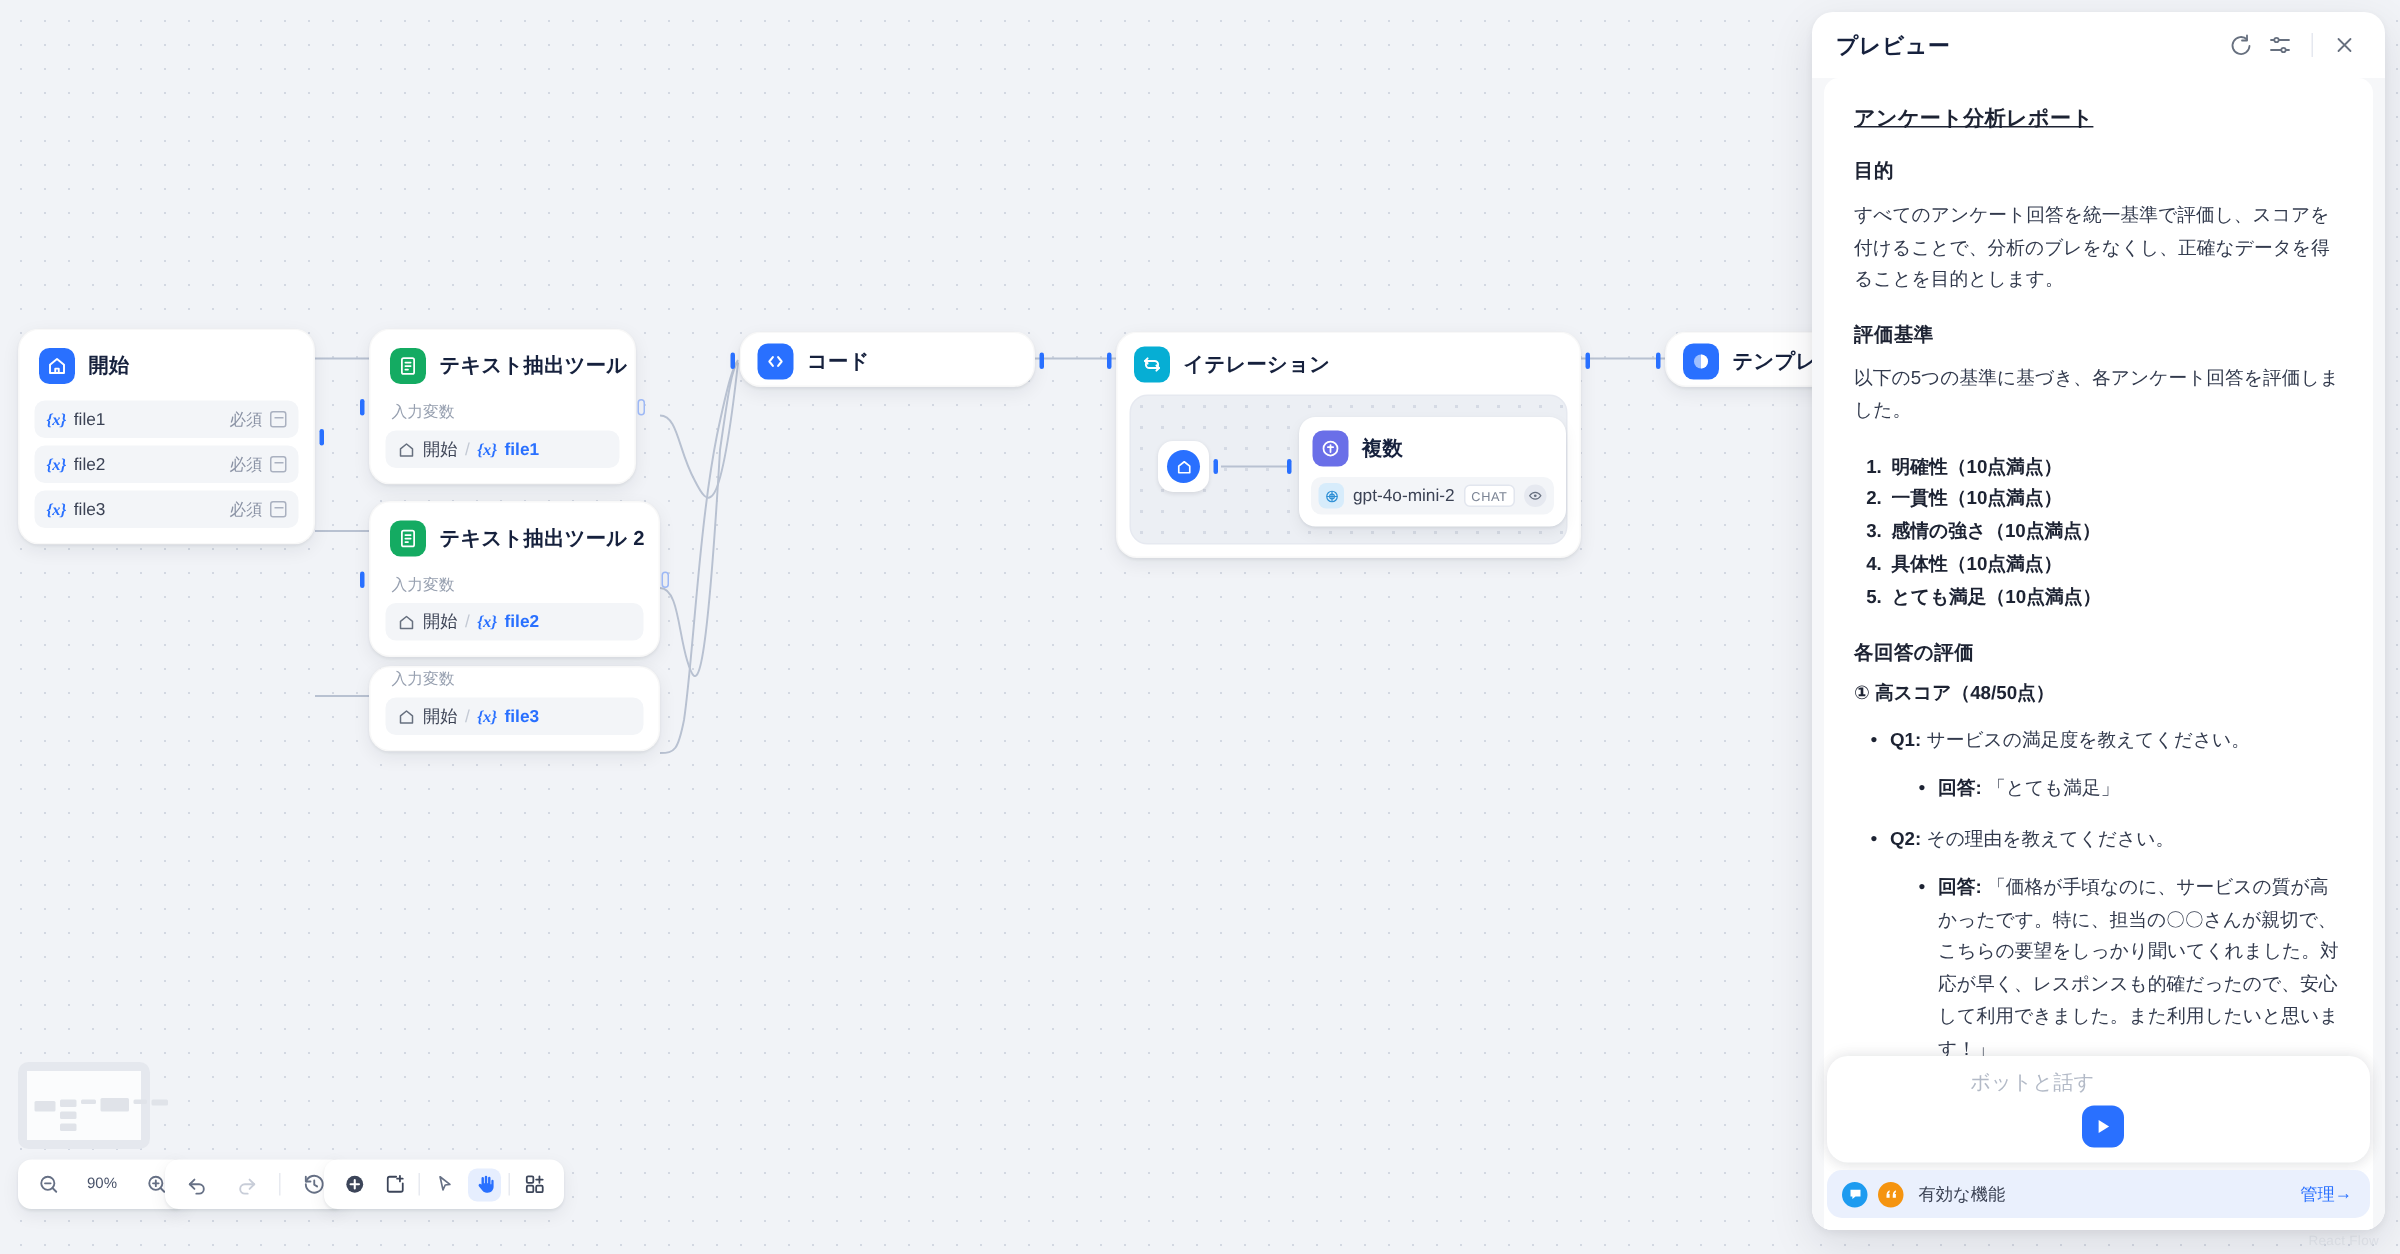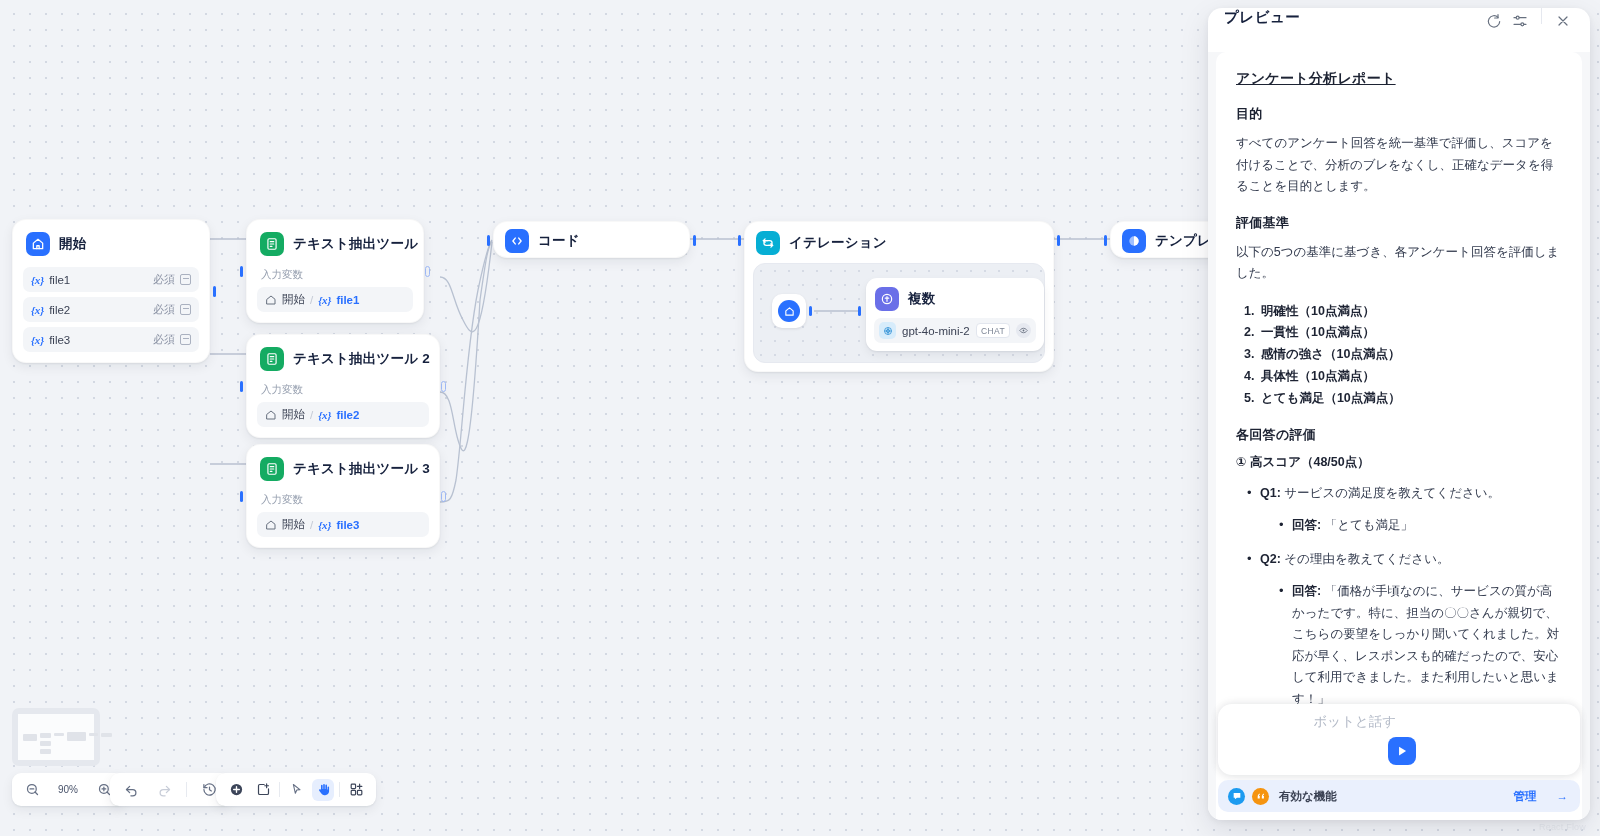--- a/index.html
+++ b/index.html
@@ -123,21 +123,21 @@
   .zoom-val { font-size: 10px; color: #49536a; min-width: 32px; text-align: center; }
   .tsep { width: 1px; height: 15px; background: #e7eaf0; }
 
   
   #preview {
     position: absolute; right: 10px; top: 8px; width: 382px; height: 812px;
     background: #fff; border-radius: 14px;
     box-shadow: 0 2px 6px rgba(16,24,40,.06), 0 10px 30px rgba(16,24,40,.10);
     display: flex; flex-direction: column; overflow: hidden;
   }
-  #pv-head { height: 44px; display: flex; padding: 0 14px 0 16px; flex: 0 0 44px; }
+  #pv-head { height: 44px; display: flex; align-items: center; padding: 0 14px 0 16px; flex: 0 0 44px; }
   #pv-title { font-size: 14.5px; font-weight: 700; color: #16213d; flex: 1; letter-spacing: .5px; }
   .pv-ico { width: 26px; height: 26px; display: flex; align-items: center; justify-content: center; color: #67707f; }
   .pv-ico svg { width: 16px; height: 16px; display: block; }
   .pv-sep { width: 1px; height: 16px; background: #e5e8ef; margin: 0 8px; }
 
   #pv-scroll {
     flex: 1; overflow: hidden; position: relative;
     background: #f6f7f9;
     padding: 0 8px 0 8px;
   }
@@ -171,28 +171,28 @@
     font-family: "Liberation Sans", "DejaVu Sans", sans-serif; background: transparent;
   }
   #pv-input::placeholder { color: #b3bac7; }
   #pv-send {
     width: 28px; height: 28px; border-radius: 8px; background: #2970ff; border: none;
     display: flex; align-items: center; justify-content: center; cursor: pointer; flex: 0 0 28px;
   }
   #pv-send svg { width: 14px; height: 14px; }
   #pv-feat {
     margin-top: 5px; background: #eaf0fd; border-radius: 10px; height: 32px;
-    display: flex; align-items: center; padding: 0 12px 0 10px; gap: 7px; font-weight: bold;
+    display: flex; align-items: center; padding: 0 12px 0 10px; gap: 7px;
   }
   .featico { width: 17px; height: 17px; border-radius: 50%; display: flex; align-items: center; justify-content: center; }
   .fi-blue { background: #1d9bf0; }
   .fi-orange { background: #f59410; }
   .featico svg { width: 10px; height: 10px; }
   #pv-feat .flabel { font-size: 11.5px; color: #3b4254; flex: 1; margin-left: 3px; }
-  #pv-feat .fmanage { font-size: 11.5px; color: #2970ff; display: flex; align-items: center; gap: 20px; }
+  #pv-feat .fmanage { font-size: 11.5px; color: #2970ff; display: flex; align-items: center; gap: 0; }
 
   #rf-mark { position: absolute; right: 14px; bottom: 4px; font-size: 9px; color: #e3e6ec; letter-spacing: .2px; }
 </style>
 </head>
 <body>
 
 <div id="app">
 
   <div id="canvas">
 
@@ -300,31 +300,20 @@
             </svg>
           <span class="st">開始</span>
           <span class="sl">/</span>
           <span class="xvar">{x}</span>
           <span class="vr">file2</span>
         </div>
       </div>
     </div>
 
     <div class="node" id="n-ex3" style="left:246px; top:444px; width:194px;">
-      <div class="node-head">
-        <span class="nicon ic-green">
-          <svg viewBox="0 0 24 24" fill="none" stroke="#fff" stroke-width="2" stroke-linecap="round" stroke-linejoin="round">
-              <rect x="5" y="3" width="14" height="18" rx="2"></rect>
-              <path d="M9 8h6M9 12h6M9 16h3"></path>
-            </svg>
-        </span>
-        <span class="node-title">テキスト抽出ツール 3</span>
-        <span class="handle l"></span>
-        <span class="handle r hollow"></span>
-      </div>
       <div class="node-body">
         <div class="sec-label">入力変数</div>
         <div class="chip-row">
           <svg class="home" viewBox="0 0 24 24" fill="none" stroke="#67707f" stroke-width="2" stroke-linecap="round" stroke-linejoin="round">
               <path d="M4 10.5 12 4l8 6.5V20H4z"></path>
             </svg>
           <span class="st">開始</span>
           <span class="sl">/</span>
           <span class="xvar">{x}</span>
           <span class="vr">file3</span>

